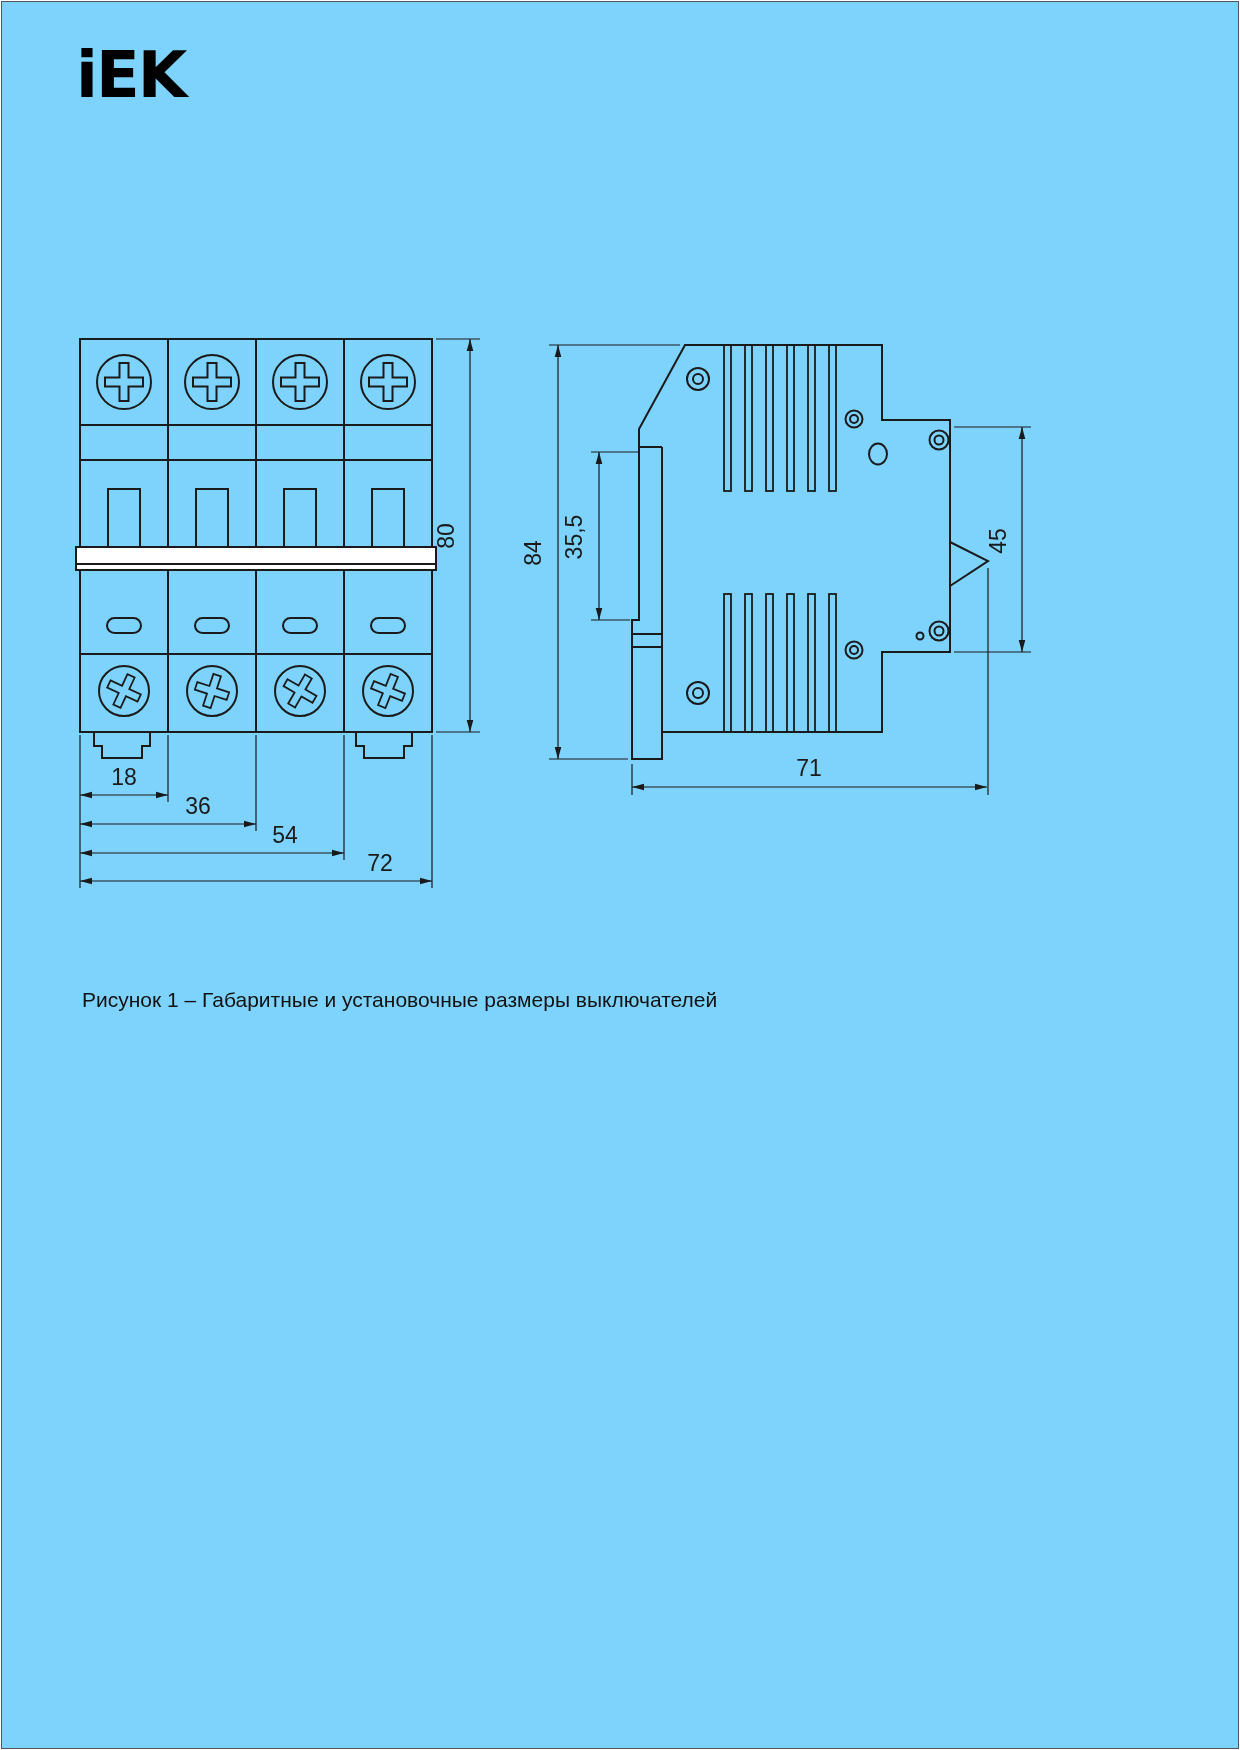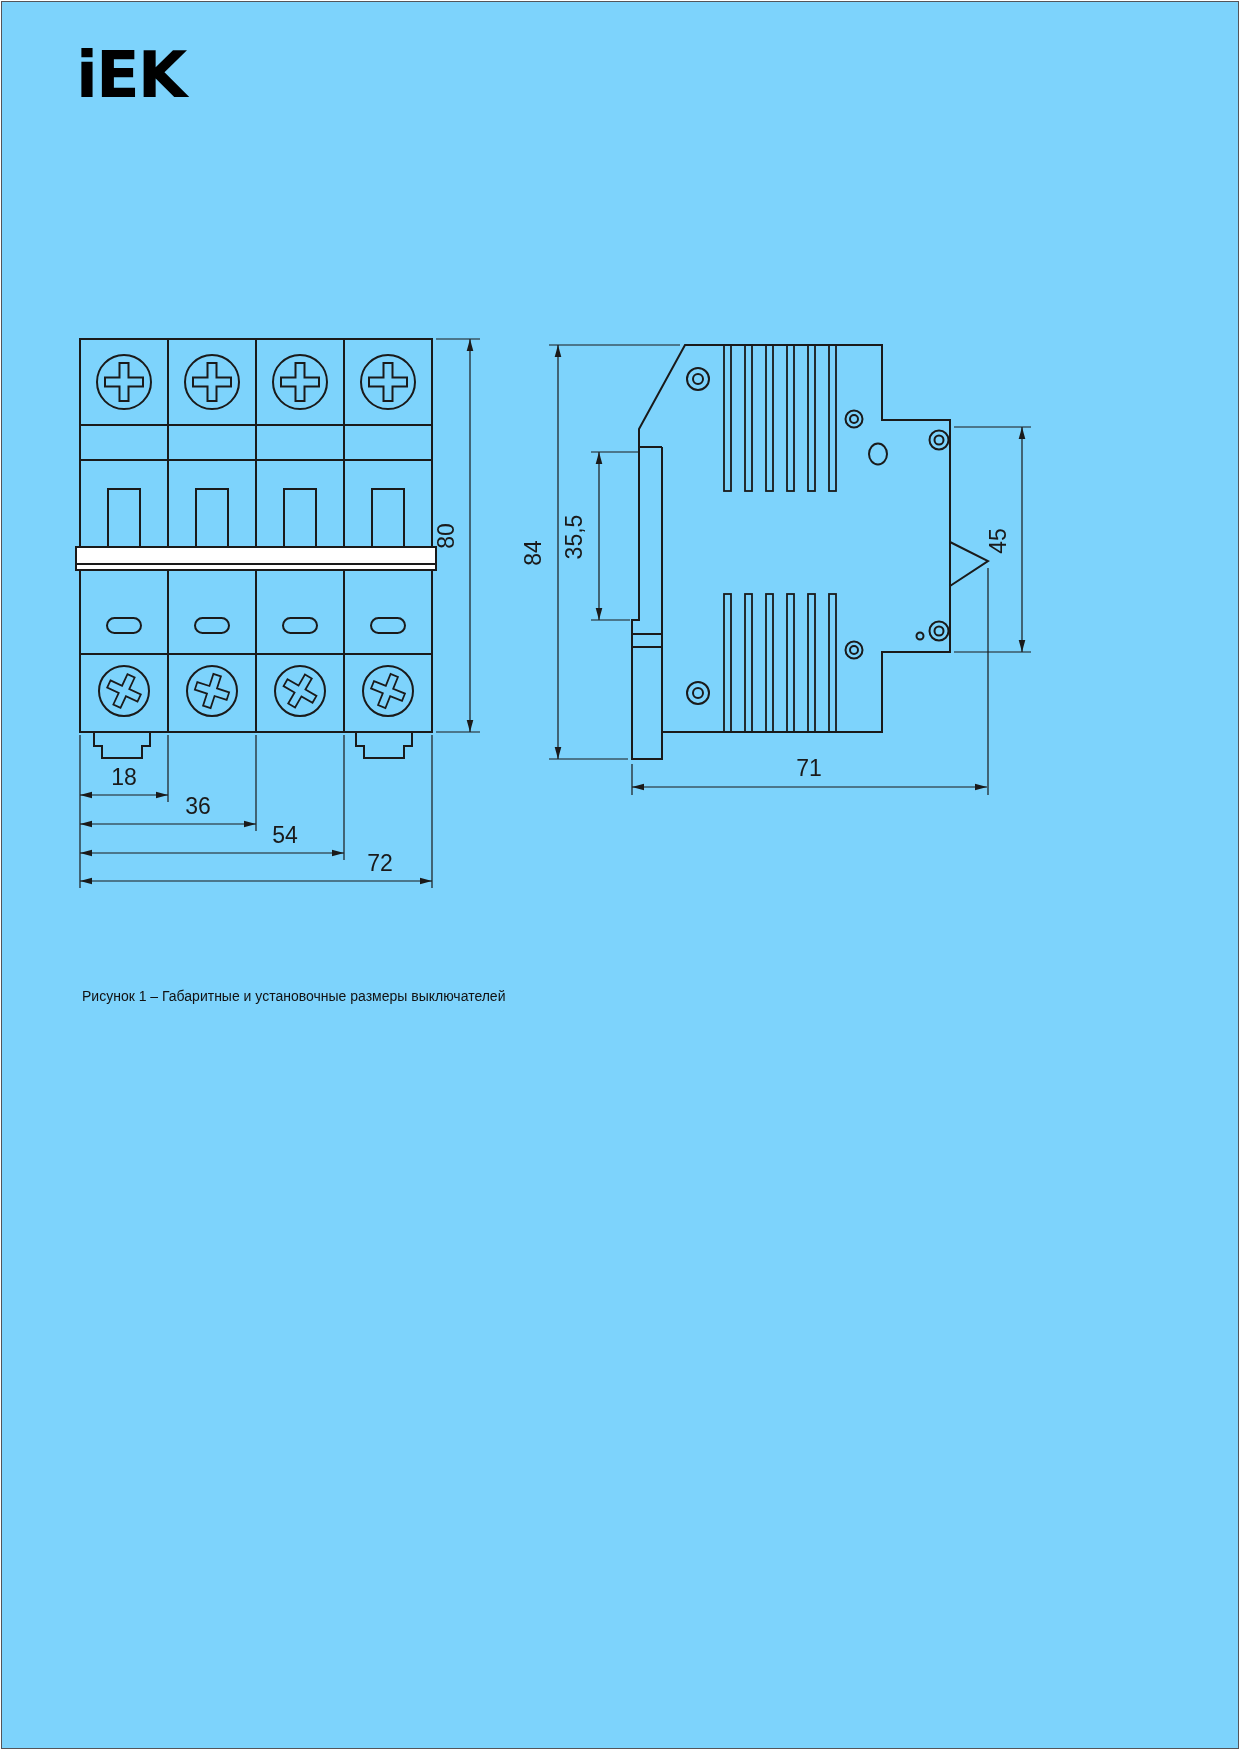--- a/index.html
+++ b/index.html
@@ -18,21 +18,21 @@
   }
   svg.drawing{position:absolute;left:0;top:0;}
   svg .ln{stroke:#1a1a1a;fill:none;stroke-width:2;}
   svg .thin{stroke:#1a1a1a;fill:none;stroke-width:1.8;}
   svg .dim{stroke:#1a1a1a;fill:none;stroke-width:1.2;}
   svg text{
     font-family:"Liberation Sans",sans-serif;font-size:23px;
     fill:#1a1a1a;stroke:none;
   }
   .caption{
-    position:absolute;left:80px;top:986px;font-size:14px;color:#111111;
+    position:absolute;left:80px;top:986px;font-size:21px;color:#111111;
   }
 </style>
 </head>
 <body>
 
 <div class="page">
 
   <div class="logo">iEK</div>
 
   <svg class="drawing" width="1240" height="1750" viewBox="0 0 1240 1750">

